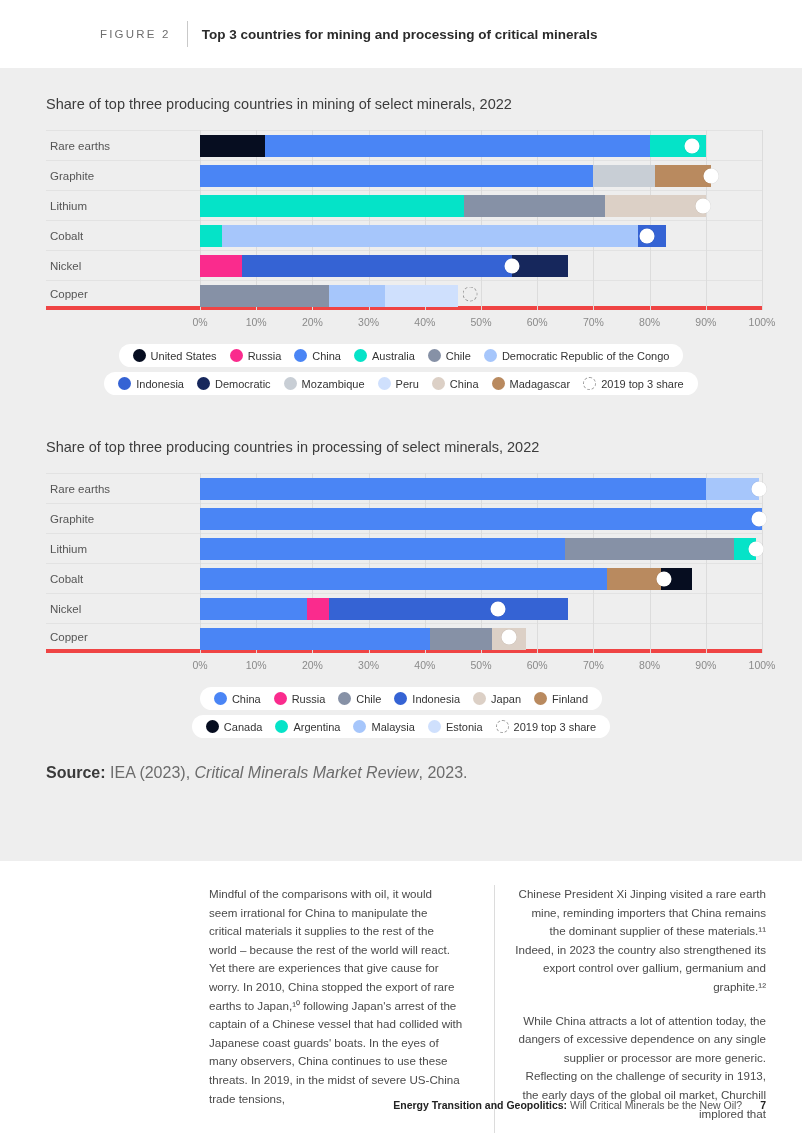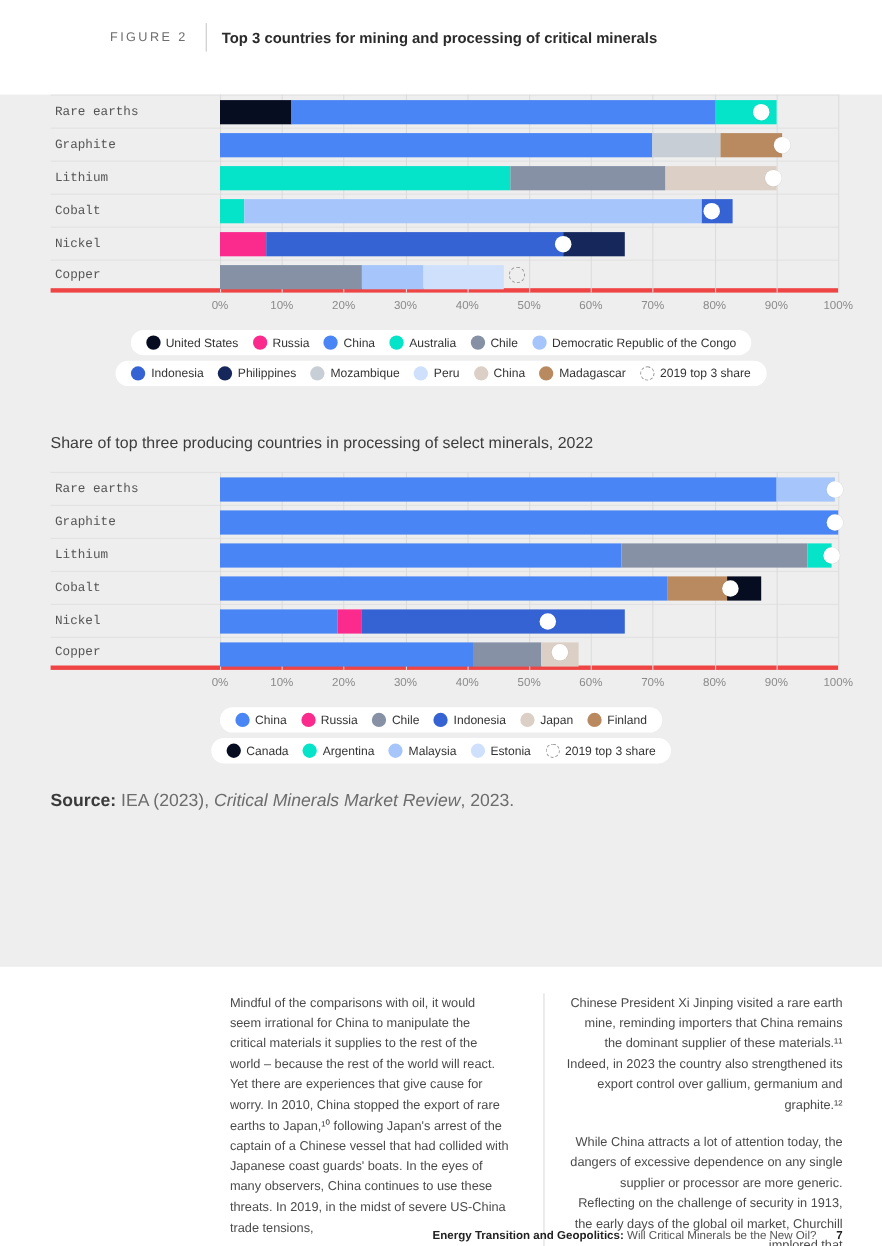--- a/index.html
+++ b/index.html
@@ -63,21 +63,20 @@
   #chart1-title { padding-top: 28px; }
 
   
   .chart {
     position: relative;
     margin-left: 46px;
     margin-right: 40px;
   }
   .plot-wrap {
     position: relative;
-    font-family: Liberation Mono, monospace;
   }
   .row {
     position: relative;
     height: 30px;
     border-top: 1px solid #e2e2e2;
     box-sizing: border-box;
   }
   .row.last { border-bottom: 4px solid #ef4444; }
   .row-label {
     position: absolute;
@@ -235,20 +234,21 @@
 <body>
 
 <div class="fig-header">
   <span class="fig-label">FIGURE 2</span>
   <span class="fig-divider"></span>
   <span class="fig-title">Top 3 countries for mining and processing of critical minerals</span>
 </div>
 
 <div class="panel">
 
+  <div class="chart-title" id="chart1-title">Share of top three producing countries in mining of select minerals, 2022</div>
 
   <div class="chart" id="chart1" style="margin-top:18px;">
     <div class="plot-wrap">
       <div class="gridlines">
           <div class="gridline" style="left: 0%;"></div>
           <div class="gridline" style="left: 10%;"></div>
           <div class="gridline" style="left: 20%;"></div>
           <div class="gridline" style="left: 30%;"></div>
           <div class="gridline" style="left: 40%;"></div>
           <div class="gridline" style="left: 50%;"></div>
@@ -369,21 +369,21 @@
           <span>Democratic Republic of the Congo</span>
         </div>
       </div>
       <div class="legend-row">
         <div class="legend-item">
           <span class="swatch" style="background: rgb(53, 99, 212);"></span>
           <span>Indonesia</span>
         </div>
         <div class="legend-item">
           <span class="swatch" style="background: rgb(22, 39, 92);"></span>
-          <span>Philippines</span>
+          <span>Democratic</span>
         </div>
         <div class="legend-item">
           <span class="swatch" style="background: rgb(200, 206, 213);"></span>
           <span>Mozambique</span>
         </div>
         <div class="legend-item">
           <span class="swatch" style="background: rgb(207, 224, 253);"></span>
           <span>Peru</span>
         </div>
         <div class="legend-item">

